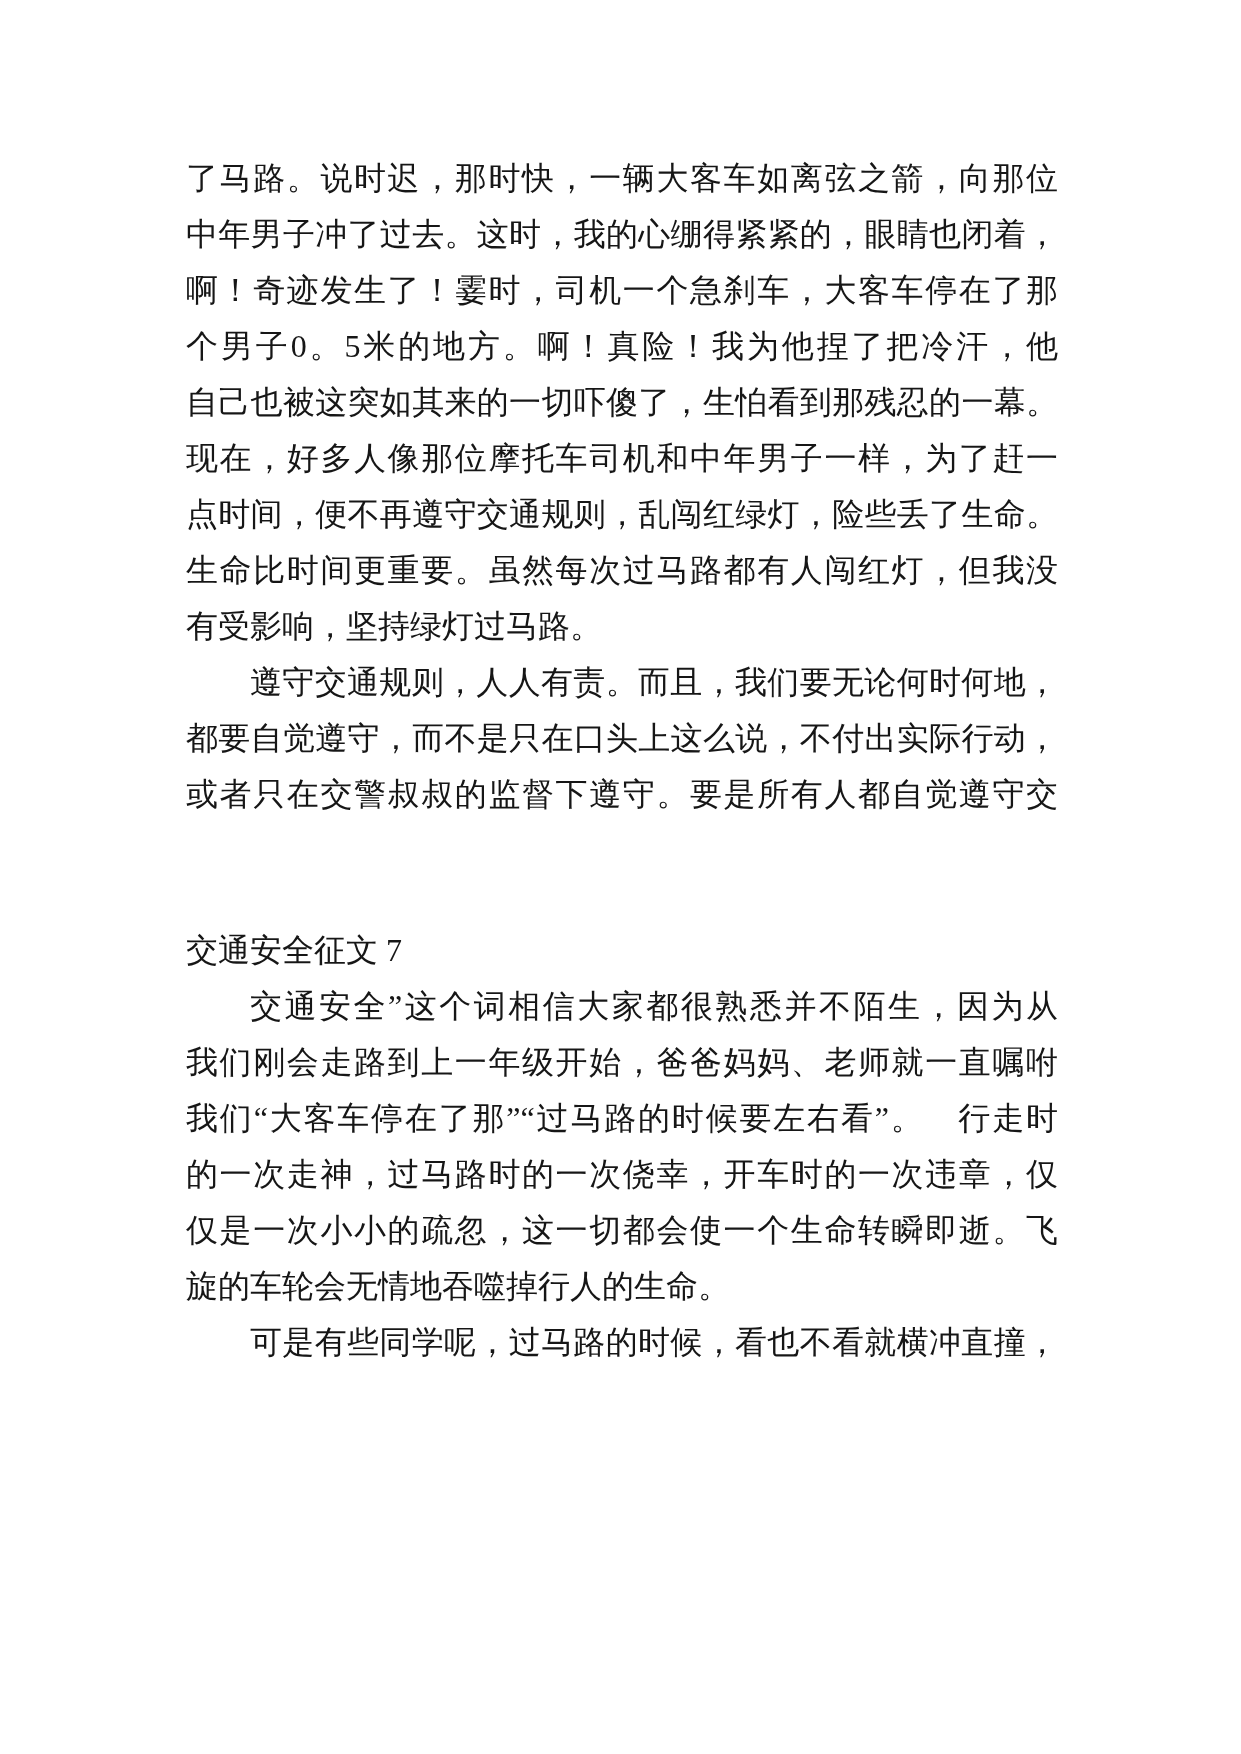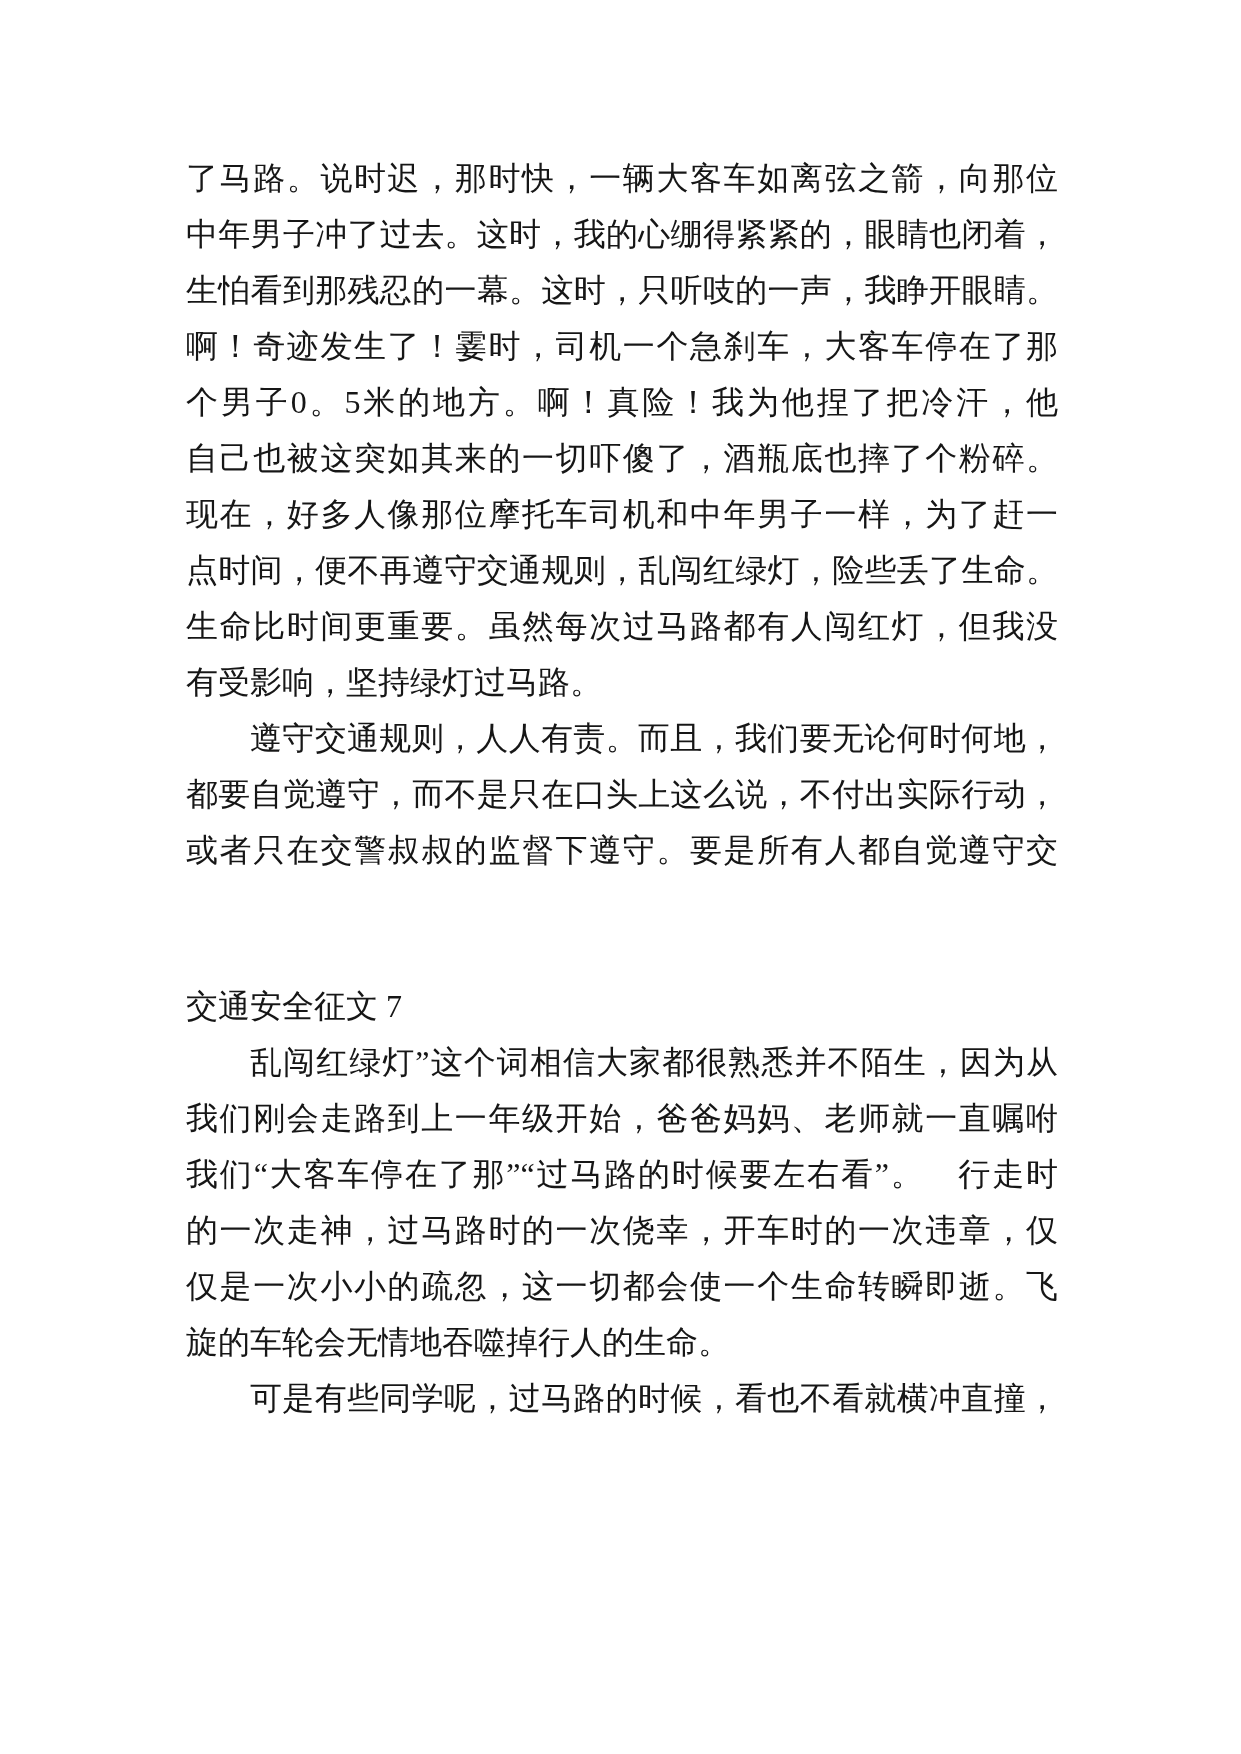--- a/index.html
+++ b/index.html
@@ -49,33 +49,32 @@
     margin-top: 100px;
   }
 </style>
 </head>
 <body style="background: rgb(255, 255, 255);">
 
 <div class="page">
   <div class="doc-text" style="color: rgb(22, 22, 22);">
       <div class="line fill">了马路。说时迟，那时快，一辆大客车如离弦之箭，向那位</div>
       <div class="line fill">中年男子冲了过去。这时，我的心绷得紧紧的，眼睛也闭着，</div>
-      <div class="line fill">生怕看到那残忍的一幕。这时，只听吱的一声，我睁开眼睛。</div>
       <div class="line fill">啊！奇迹发生了！霎时，司机一个急刹车，大客车停在了那</div>
       <div class="line fill">个男子0。5米的地方。啊！真险！我为他捏了把冷汗，他</div>
-      <div class="line fill">自己也被这突如其来的一切吓傻了，酒瓶底也摔了个粉碎。</div>
+      <div class="line fill">自己也被这突如其来的一切吓傻了，生怕看到那残忍的一幕。</div>
       <div class="line fill">现在，好多人像那位摩托车司机和中年男子一样，为了赶一</div>
       <div class="line fill">点时间，便不再遵守交通规则，乱闯红绿灯，险些丢了生命。</div>
       <div class="line fill">生命比时间更重要。虽然每次过马路都有人闯红灯，但我没</div>
       <div class="line">有受影响，坚持绿灯过马路。</div>
       <div class="line fill indent">遵守交通规则，人人有责。而且，我们要无论何时何地，</div>
       <div class="line fill">都要自觉遵守，而不是只在口头上这么说，不付出实际行动，</div>
       <div class="line fill">或者只在交警叔叔的监督下遵守。要是所有人都自觉遵守交</div>
       <div class="line heading gap-before">交通安全征文 7</div>
-      <div class="line fill indent">乱闯红绿灯”这个词相信大家都很熟悉并不陌生，因为从</div>
+      <div class="line fill indent">交通安全”这个词相信大家都很熟悉并不陌生，因为从</div>
       <div class="line fill">我们刚会走路到上一年级开始，爸爸妈妈、老师就一直嘱咐</div>
       <div class="line fill">我们“大客车停在了那”“过马路的时候要左右看”。　行走时</div>
       <div class="line fill">的一次走神，过马路时的一次侥幸，开车时的一次违章，仅</div>
       <div class="line fill">仅是一次小小的疏忽，这一切都会使一个生命转瞬即逝。飞</div>
       <div class="line">旋的车轮会无情地吞噬掉行人的生命。</div>
       <div class="line fill indent">可是有些同学呢，过马路的时候，看也不看就横冲直撞，</div>
     </div>
 </div>
 
 </body></html>

